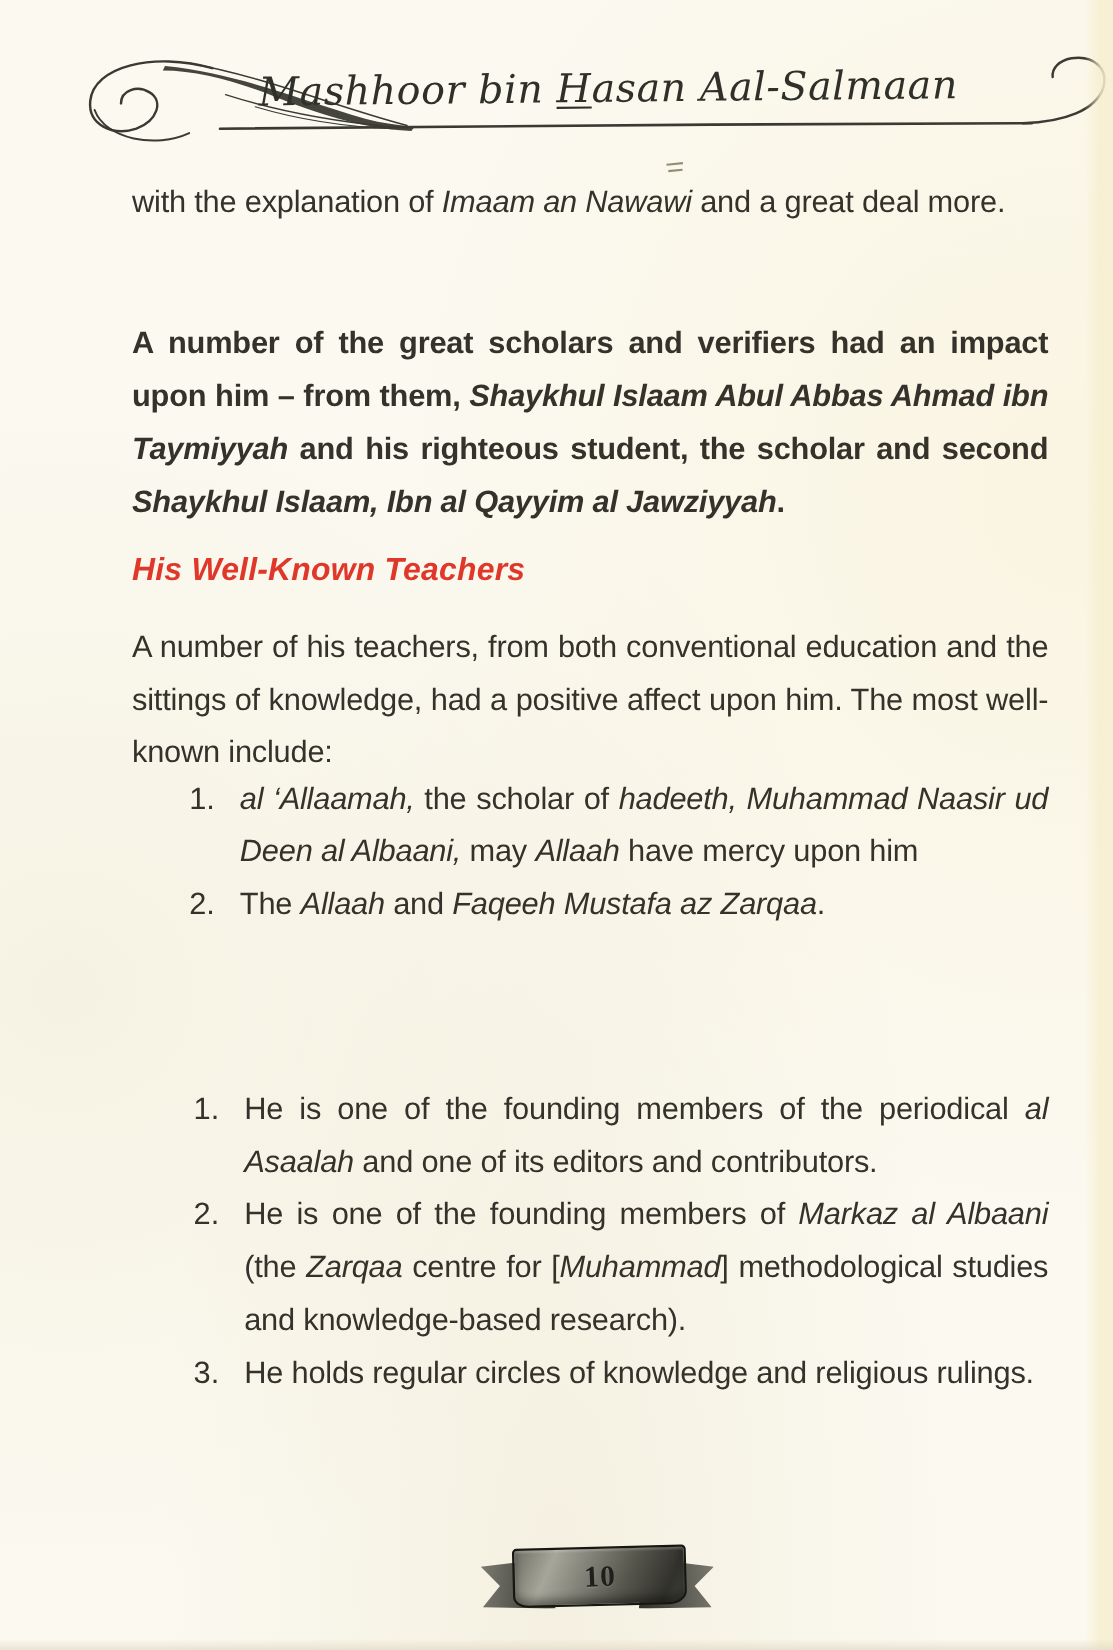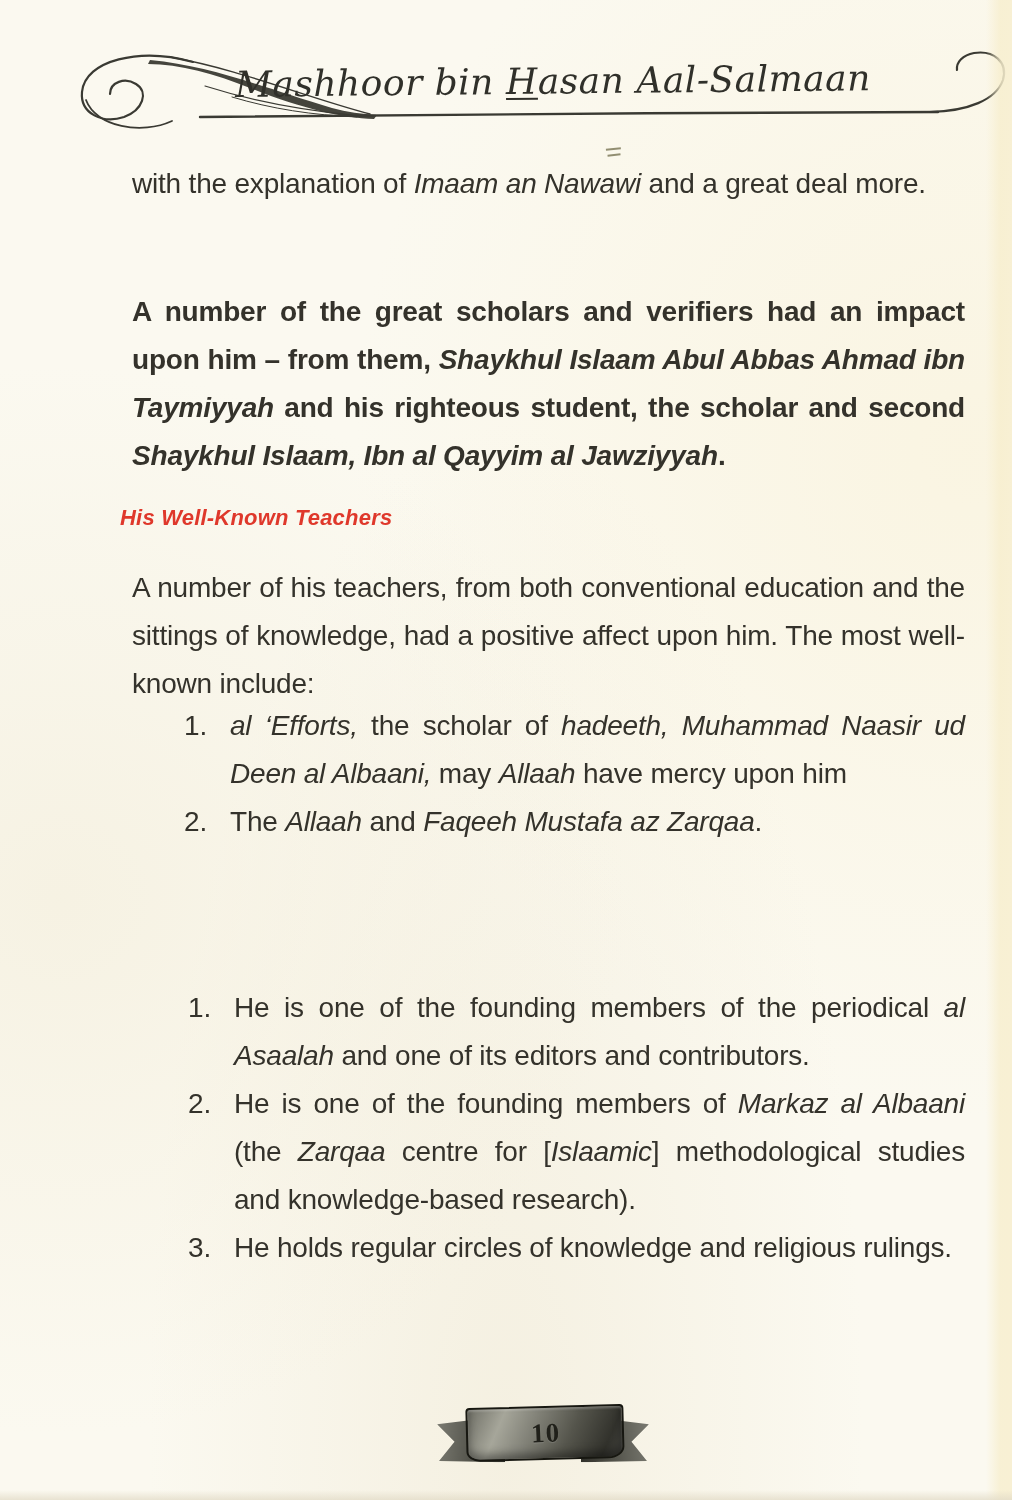--- a/index.html
+++ b/index.html
@@ -30,24 +30,24 @@
     font-family:"DejaVu Serif", serif; font-style:italic;
     font-size:36px; line-height:44px; color:#30302a; letter-spacing:.5px;
     transform:rotate(-.6deg); white-space:nowrap;
   }
   .title .u { text-decoration:underline; text-underline-offset:4px; text-decoration-thickness:2px; }
   .artifact {
     position:absolute; left:606px; top:148px; width:15px; height:2px;
     border-top:2px solid #6f6b49; box-shadow:0 5px 0 -1px #6f6b49;
     transform:rotate(-6deg); opacity:.75;
   }
-  .body-text { font-size:28px; line-height:48px; letter-spacing:-.2px; text-align:justify;margin-left:12px; }
+  .body-text { font-size:28px; line-height:48px; letter-spacing:-.2px; text-align:justify; }
   .block { position:absolute; left:120px; width:833px; }
   .heading {
-    position:absolute; left:120px; font-size:22px; line-height:40px;
+    position:absolute; left:120px; font-size:29px; line-height:40px;
     font-weight:bold; font-style:italic; color:#df382b; letter-spacing:.2px;
   }
   .olist { position:absolute; left:120px; width:833px; }
   .li { display:flex; }
   .olist.list1 .li { padding-left:52px; }
   .olist.list2 .li { padding-left:56px; }
   .num { flex:0 0 46px; font-size:28px; line-height:48px; letter-spacing:0; }
   .li-text { flex:1 1 auto; }
   .ribbon { position:absolute; left:438px; top:1406px; width:210px; height:64px; }
   .tail {
@@ -105,37 +105,37 @@
 
   <div class="block body-text" style="top:288px;font-weight:bold;">A number of the great scholars and verifiers had an impact upon him – from them, <i>Shaykhul Islaam Abul Abbas Ahmad ibn Taymiyyah</i> and his righteous student, the scholar and second <i>Shaykhul Islaam, Ibn al Qayyim al Jawziyyah</i>.</div>
 
   <div class="heading" style="top:498px;">His Well-Known Teachers</div>
 
   <div class="block body-text" style="top:564px;">A number of his teachers, from both conventional education and the sittings of knowledge, had a positive affect upon him. The most well-known include:</div>
 
   <div class="olist list1 body-text" style="top:702px;">
     <div class="li">
       <div class="num">1.</div>
-      <div class="li-text"><i>al ‘Efforts,</i> the scholar of <i>hadeeth,</i> <i>Muhammad Naasir ud Deen al Albaani,</i> may <i>Allaah</i> have mercy upon him</div>
+      <div class="li-text"><i>al ‘Allaamah,</i> the scholar of <i>hadeeth,</i> <i>Muhammad Naasir ud Deen al Albaani,</i> may <i>Allaah</i> have mercy upon him</div>
     </div>
     <div class="li">
       <div class="num">2.</div>
       <div class="li-text">The <i>Allaah</i> and <i>Faqeeh Mustafa az Zarqaa</i>.</div>
     </div>
   </div>
 
 
   <div class="olist list2 body-text" style="top:984px;">
     <div class="li">
       <div class="num">1.</div>
       <div class="li-text">He is one of the founding members of the periodical <i>al Asaalah</i> and one of its editors and contributors.</div>
     </div>
     <div class="li">
       <div class="num">2.</div>
-      <div class="li-text">He is one of the founding members of <i>Markaz al Albaani</i> (the <i>Zarqaa</i> centre for [<i>Islaamic</i>] methodological studies and knowledge-based research).</div>
+      <div class="li-text">He is one of the founding members of <i>Markaz al Albaani</i> (the <i>Zarqaa</i> centre for [<i>Muhammad</i>] methodological studies and knowledge-based research).</div>
     </div>
     <div class="li">
       <div class="num">3.</div>
       <div class="li-text">He holds regular circles of knowledge and religious rulings.</div>
     </div>
   </div>
 
   <div class="ribbon">
     <div class="tail left"></div>
     <div class="tail right"></div>

